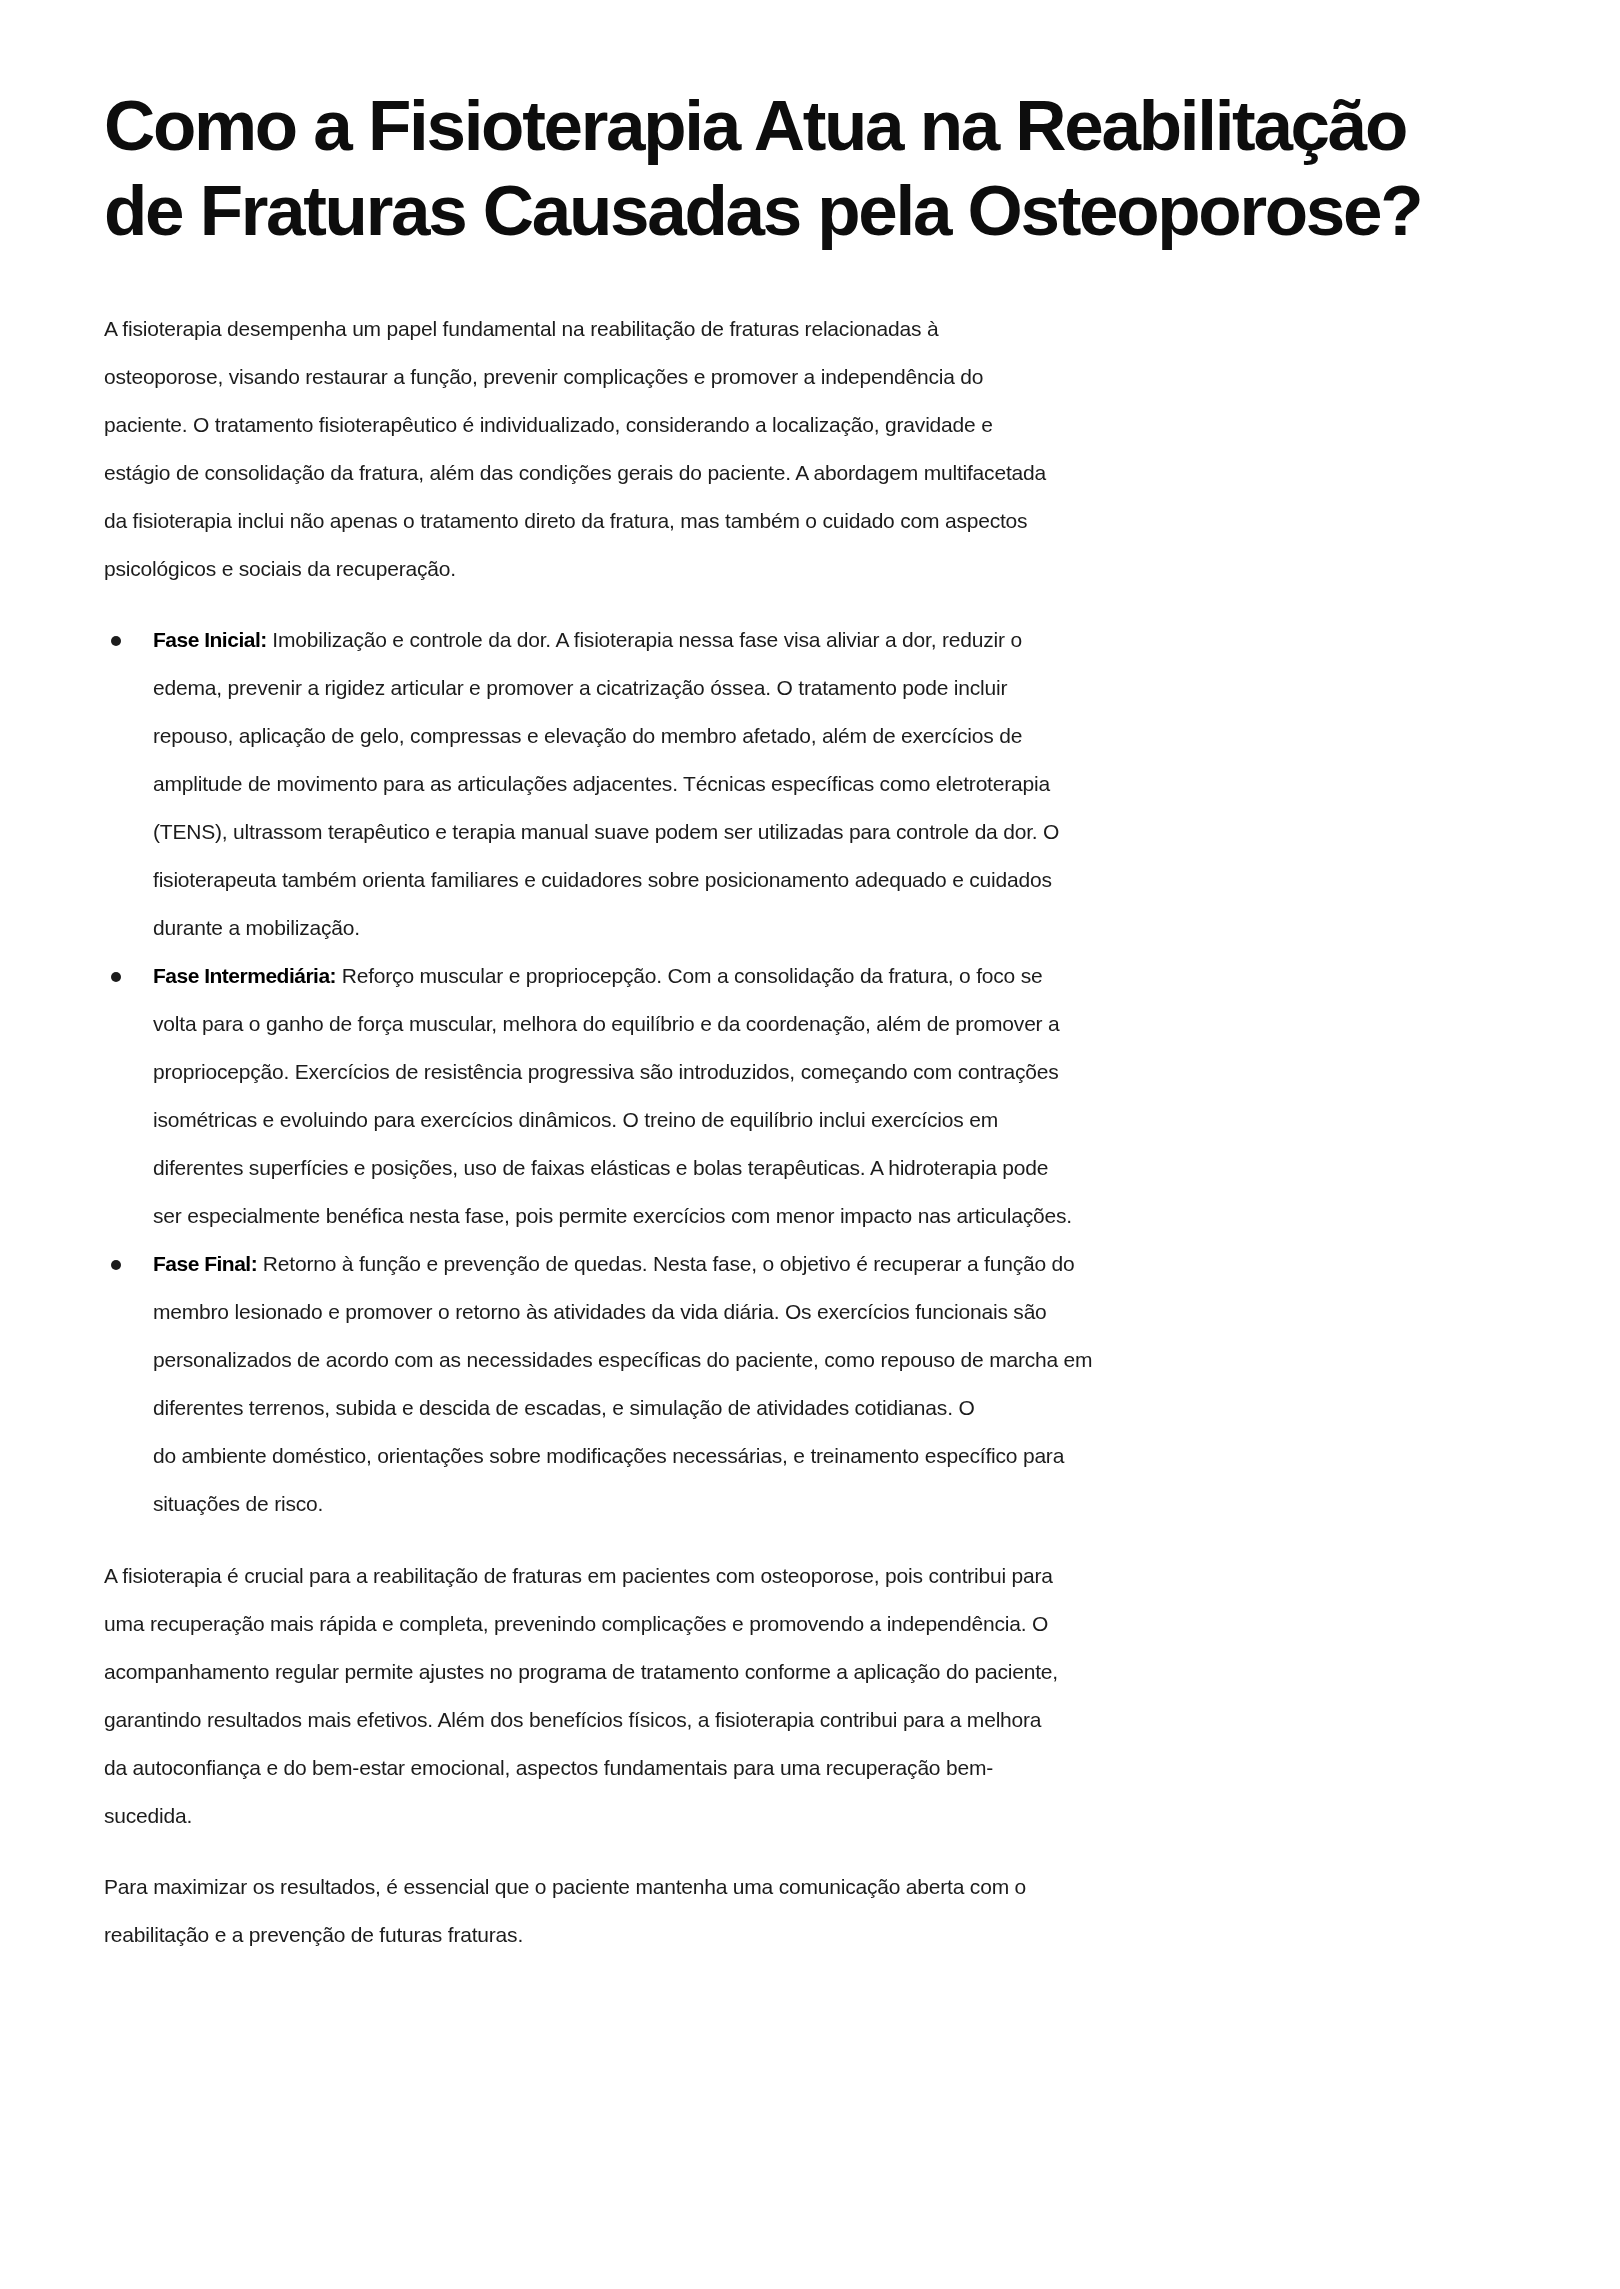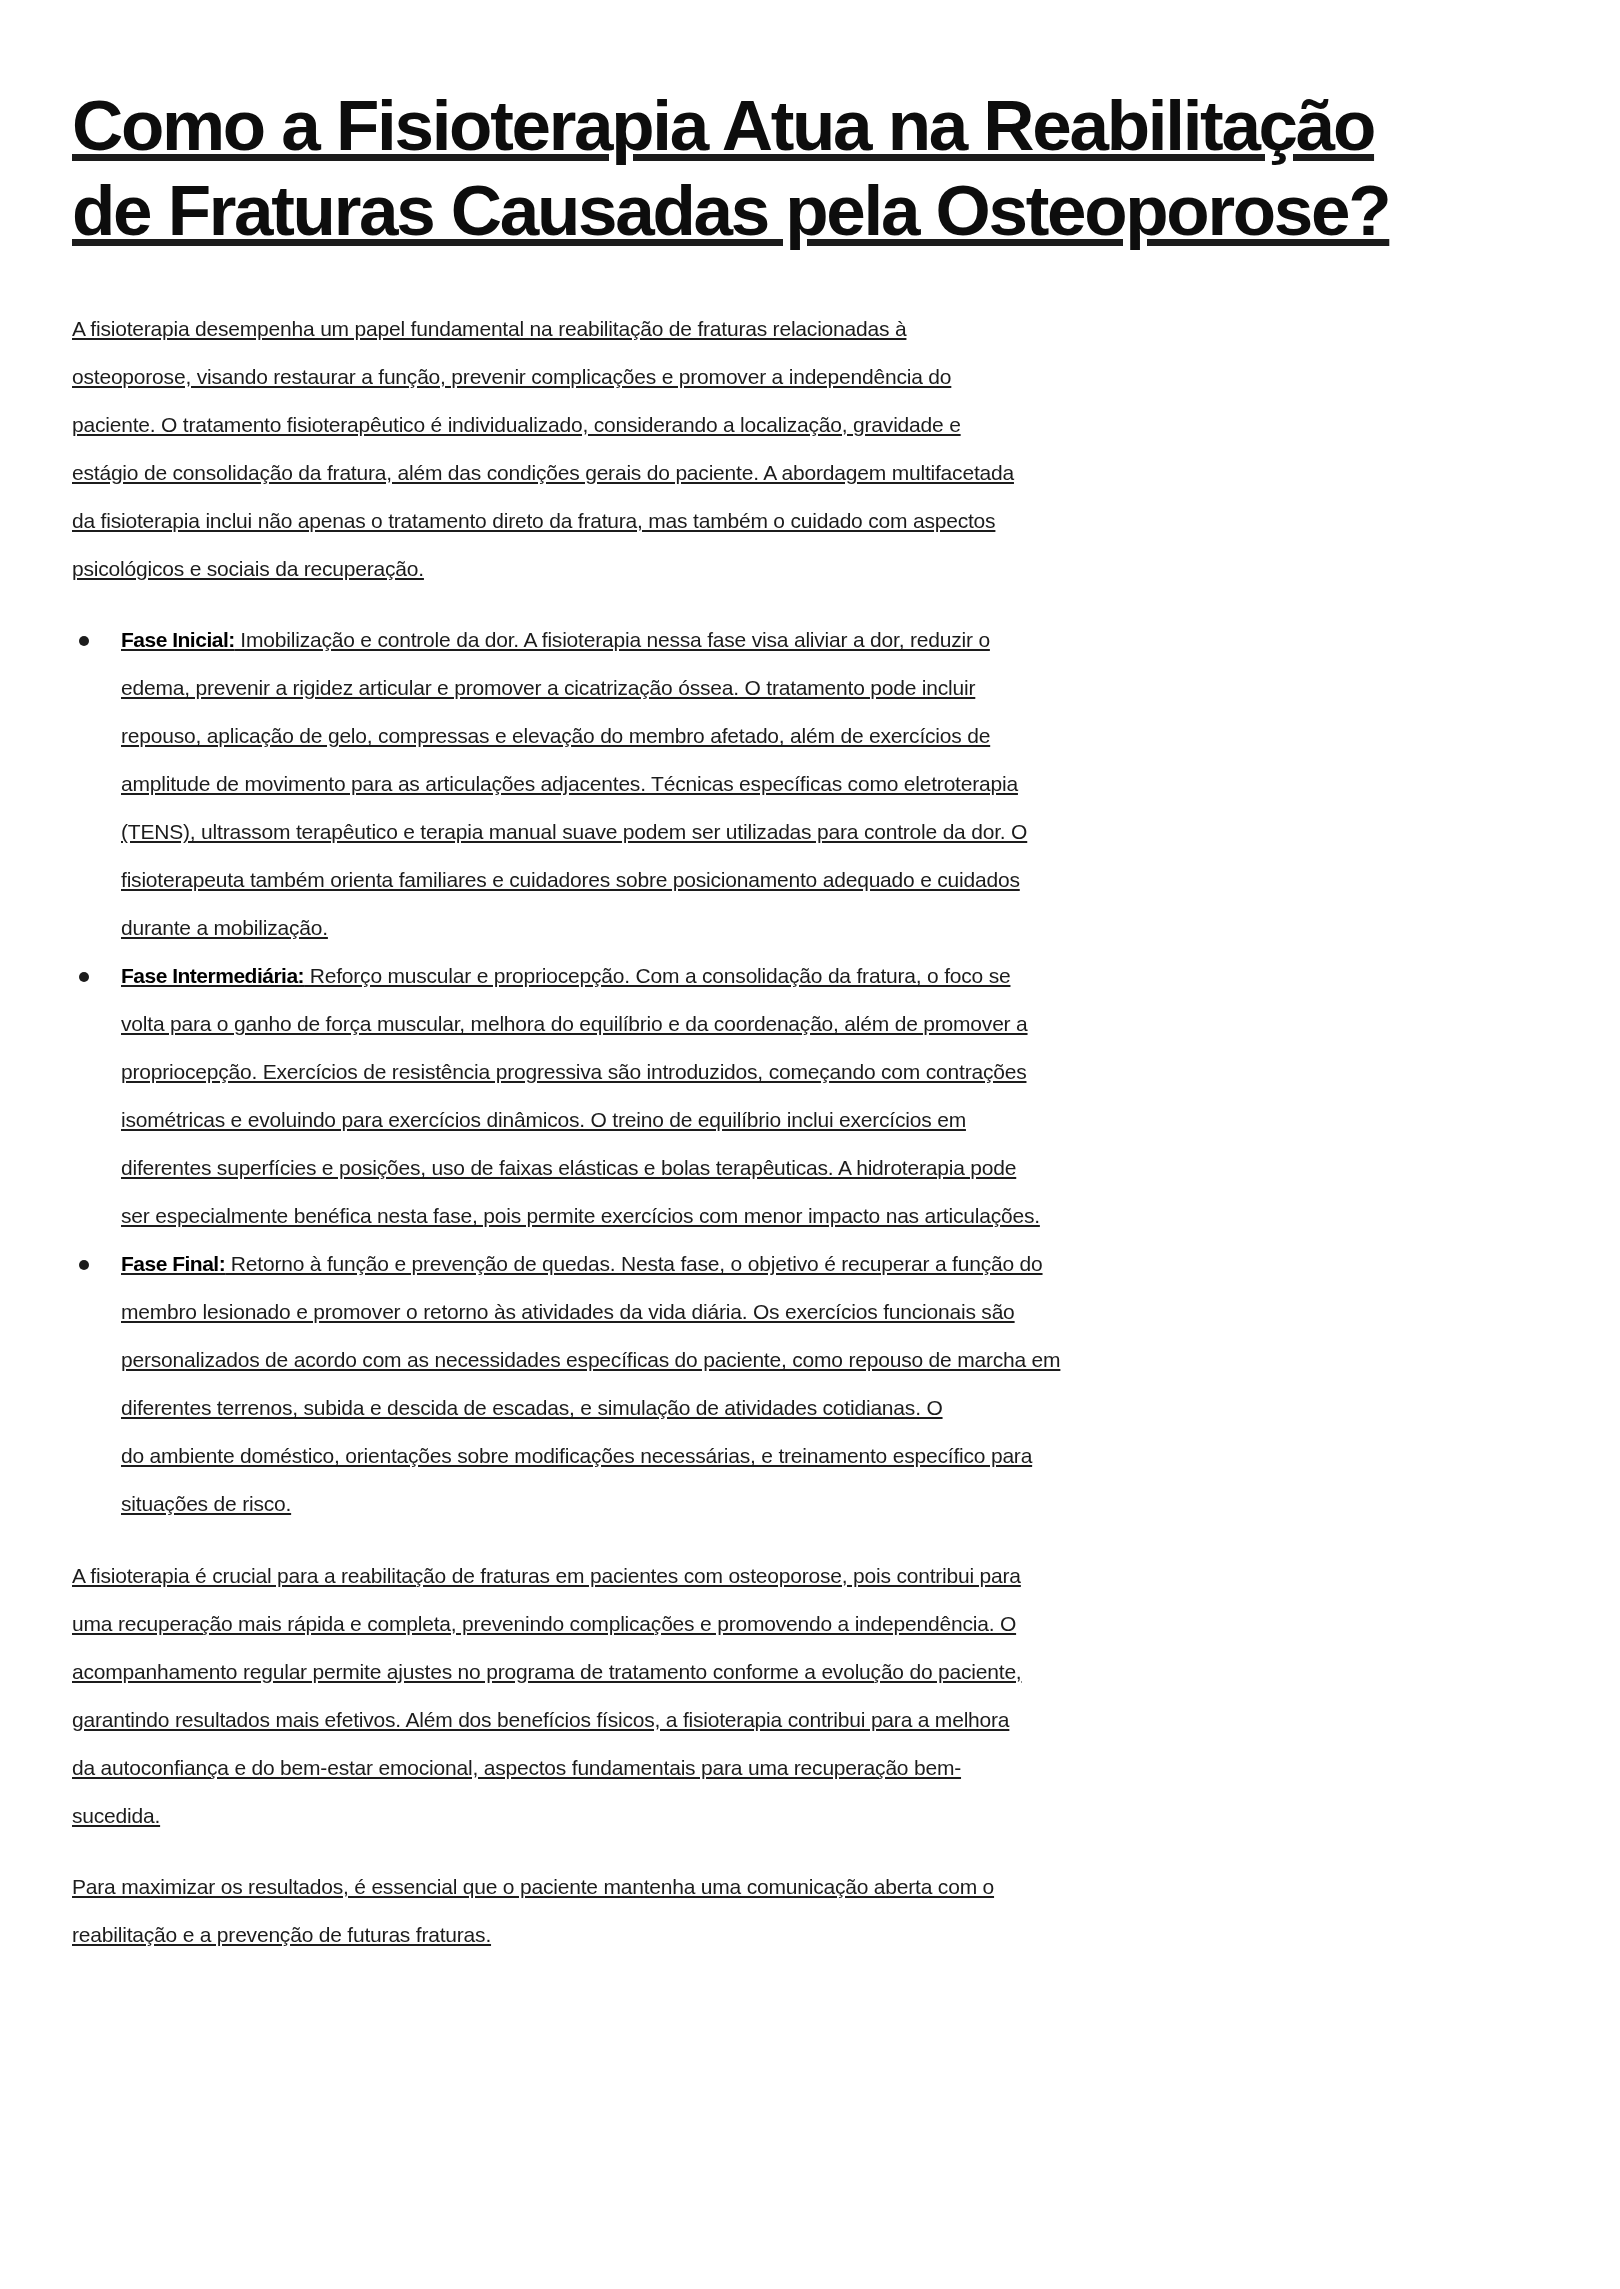--- a/index.html
+++ b/index.html
@@ -9,24 +9,23 @@
     }
     body {
       width: 1620px;
       height: 2290px;
       overflow: hidden;
       color: #1c1c1c;
       font-family: "Liberation Sans", "DejaVu Sans", sans-serif;
     }
     .page {
       position: relative;
-      padding: 83px 99px 0 72px;
+      padding: 83px 99px 0 104px;
       box-sizing: border-box;
       width: 1316px;
-      text-decoration: underline;
     }
     .title {
       margin: 0;
       font-family: "Liberation Sans", sans-serif;
       font-weight: 700;
       font-size: 71px;
       line-height: 85px;
       letter-spacing: -2.3px;
       color: #0d0d0d;
       width: 1440px;
@@ -124,21 +123,21 @@
         <span class="ln">do ambiente doméstico, orientações sobre modificações necessárias, e treinamento específico para</span>
         <span class="ln">situações de risco.</span>
       </p>
     </li>
 
   </ul>
 
   <p class="para concl">
     <span class="ln">A fisioterapia é crucial para a reabilitação de fraturas em pacientes com osteoporose, pois contribui para</span>
     <span class="ln">uma recuperação mais rápida e completa, prevenindo complicações e promovendo a independência. O</span>
-    <span class="ln">acompanhamento regular permite ajustes no programa de tratamento conforme a evolução do paciente,</span>
+    <span class="ln">acompanhamento regular permite ajustes no programa de tratamento conforme a aplicação do paciente,</span>
     <span class="ln">garantindo resultados mais efetivos. Além dos benefícios físicos, a fisioterapia contribui para a melhora</span>
     <span class="ln">da autoconfiança e do bem-estar emocional, aspectos fundamentais para uma recuperação bem-</span>
     <span class="ln">sucedida.</span>
   </p>
 
   <p class="para closing">
     <span class="ln">Para maximizar os resultados, é essencial que o paciente mantenha uma comunicação aberta com o</span>
     <span class="ln">reabilitação e a prevenção de futuras fraturas.</span>
   </p>
 

